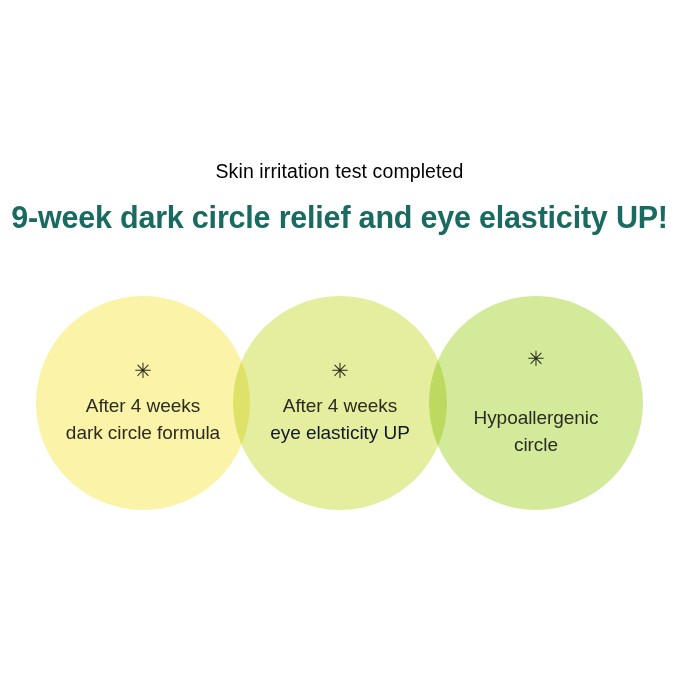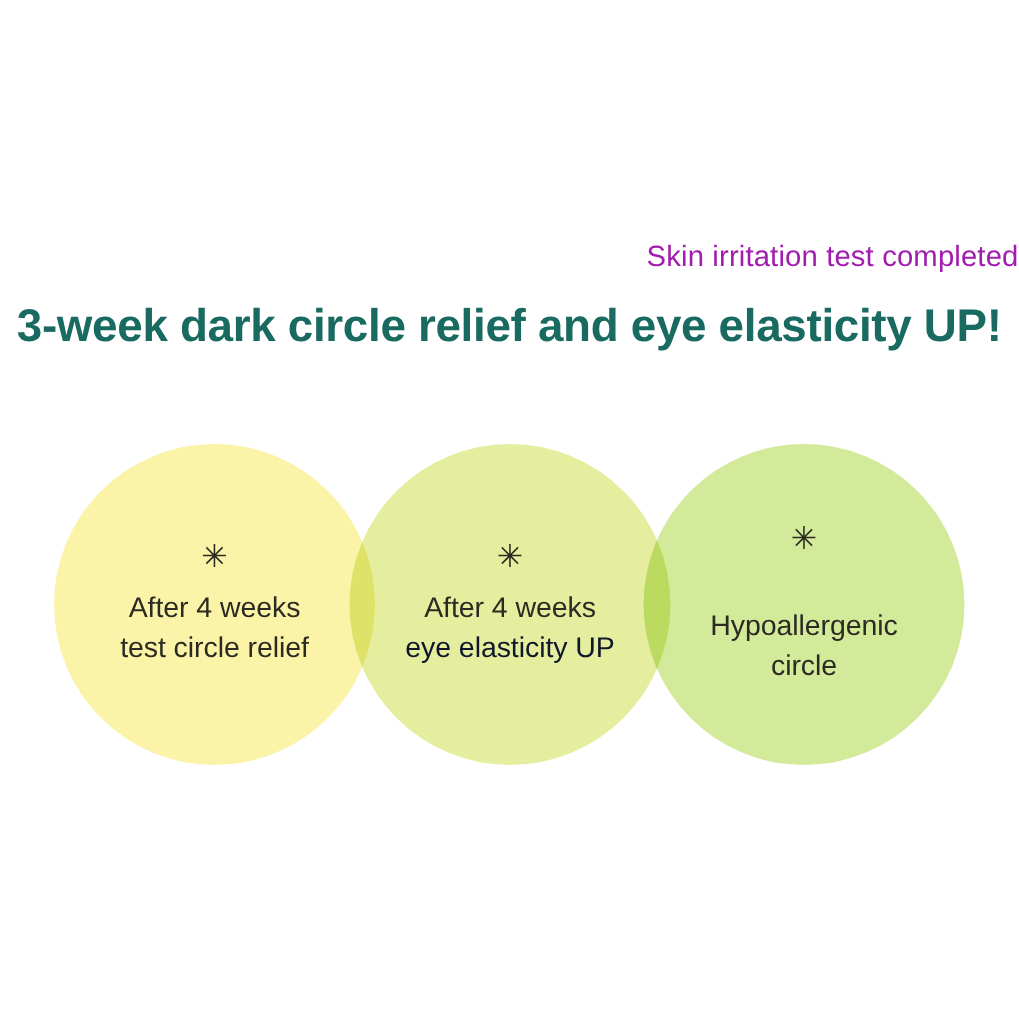--- a/index.html
+++ b/index.html
@@ -112,36 +112,36 @@
     white-space: nowrap;
     letter-spacing: -0.05px;
   }
 </style>
 </head>
 <body style="background: rgb(255, 255, 255);">
 
 <div id="poster">
 
   <div class="heading-block">
-    <div class="subtitle" style="color: #a21caf; text-align: right;">Skin irritation test completed</div>
-    <div class="headline" style="color: rgb(25, 106, 97);">3-week dark circle relief and eye elasticity UP!</div>
+    <div class="subtitle" style="color: #000000;">Skin irritation test completed</div>
+    <div class="headline" style="color: rgb(25, 106, 97);">9-week dark circle relief and eye elasticity UP!</div>
   </div>
 
   <div class="circles">
 
     <div class="circle-blend-layer">
       <div class="circle-disc pos-0" style="background:#faf3a8"></div>
       <div class="circle-disc pos-1" style="background:#e4ee9e"></div>
       <div class="circle-disc pos-2" style="background:#d4ea9b"></div>
     </div>
 
     <div class="circle-label pos-0">
       <span class="star-mark" style="color: rgb(43, 43, 34);">✳</span>
       <span class="circle-line" style="color: rgb(43, 43, 34);">After 4 weeks</span>
-      <span class="circle-line" style="color: rgb(43, 43, 34);">test circle relief</span>
+      <span class="circle-line" style="color: rgb(43, 43, 34);">dark circle formula</span>
     </div>
 
     <div class="circle-label pos-1">
       <span class="star-mark" style="color: rgb(43, 43, 34);">✳</span>
       <span class="circle-line" style="color: rgb(43, 43, 34);">After 4 weeks</span>
       <span class="circle-line" style="color: #0f172a;">eye elasticity UP</span>
     </div>
 
     <div class="circle-label pos-2">
       <span class="star-mark" style="color: rgb(43, 43, 34);">✳</span>

